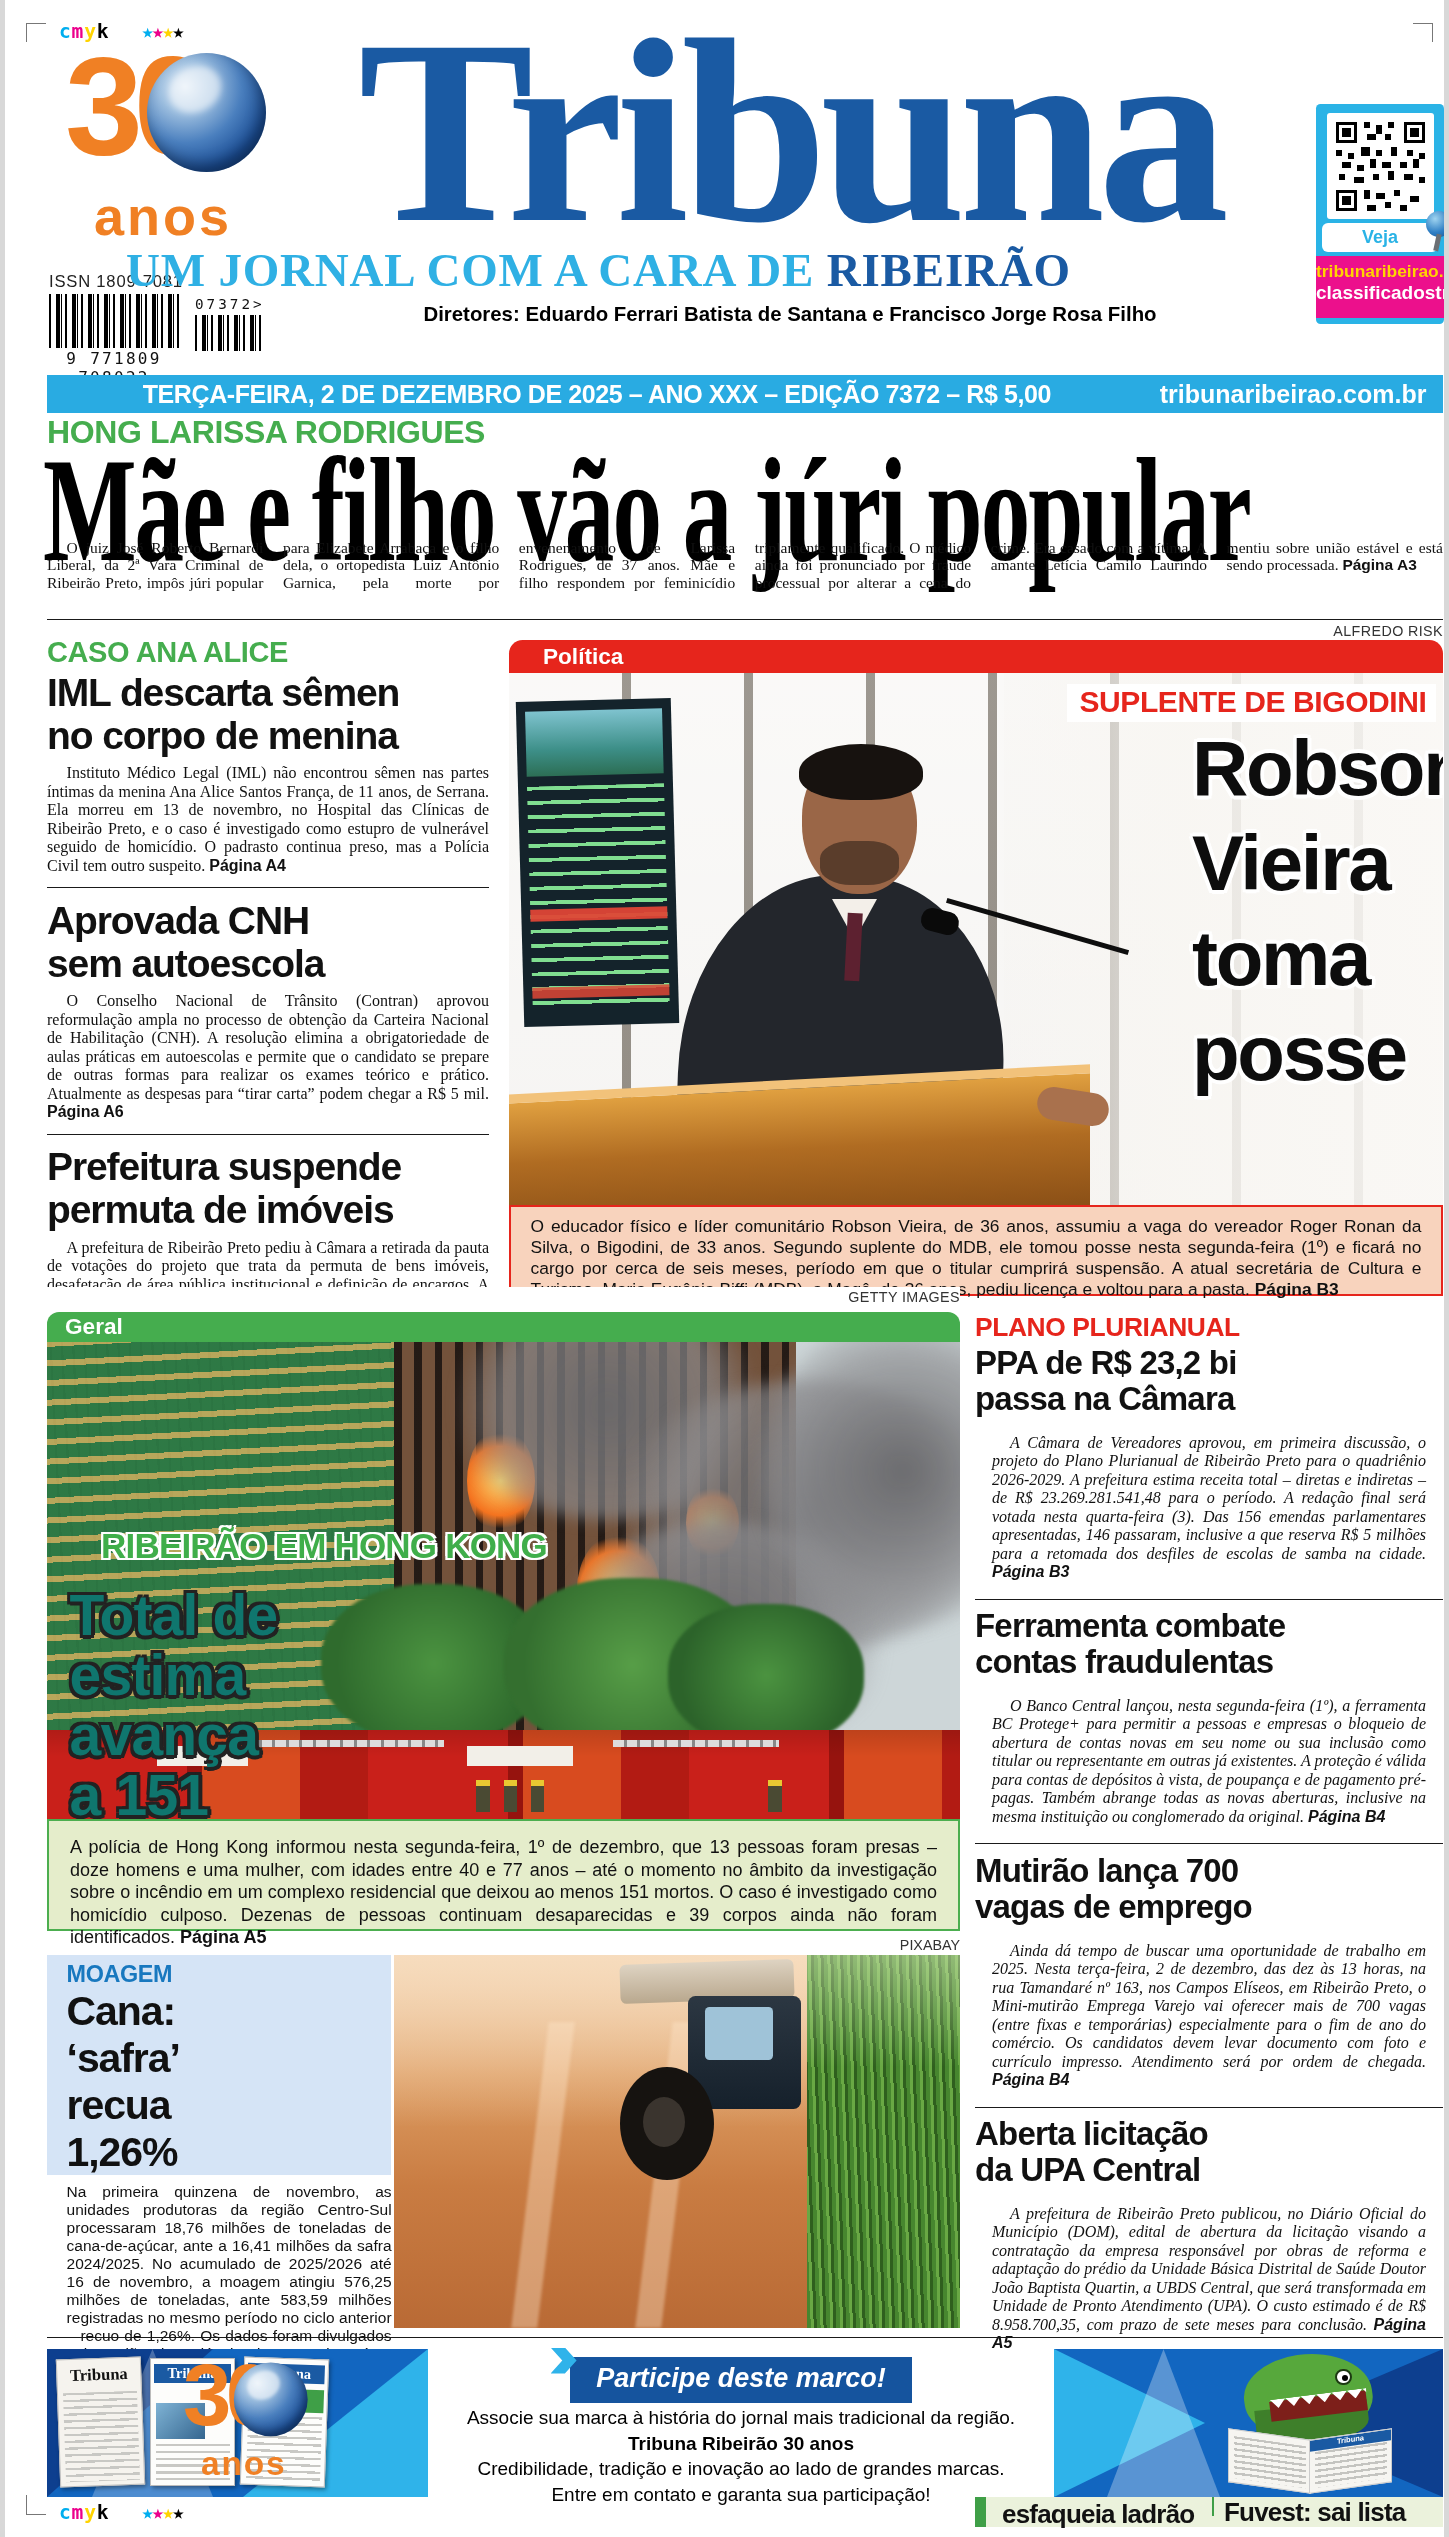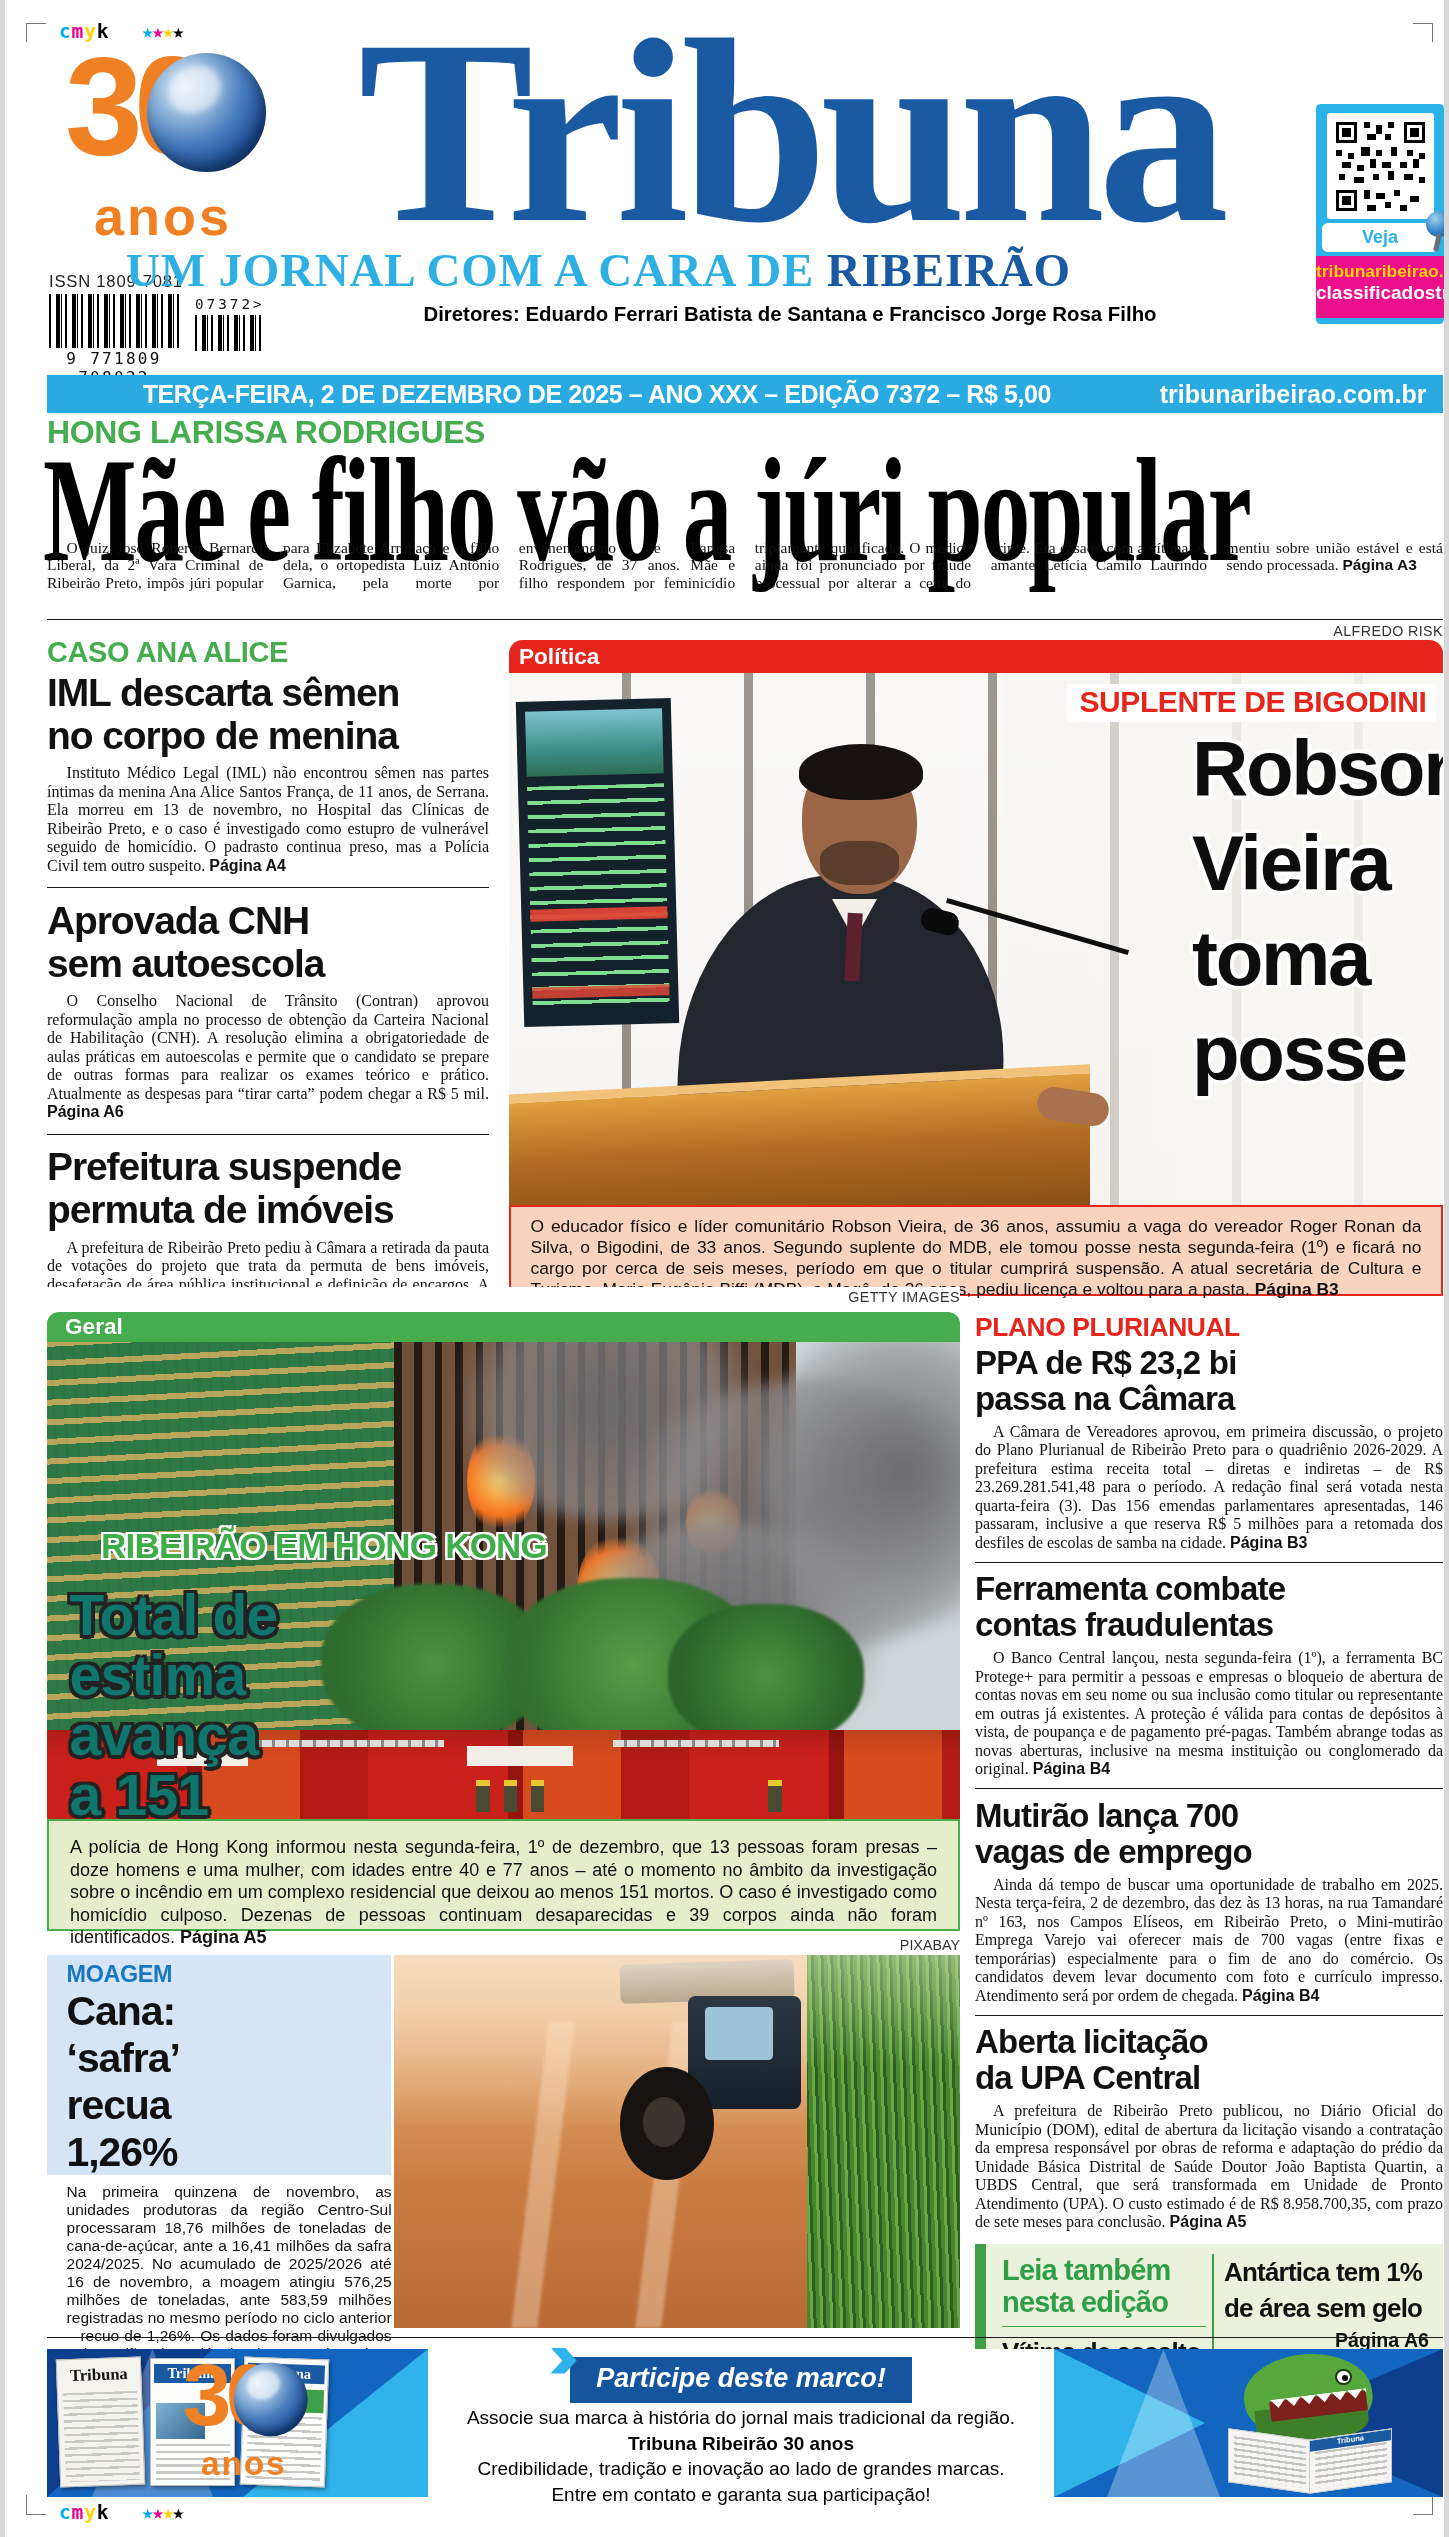--- a/index.html
+++ b/index.html
@@ -76,21 +76,21 @@
   .leftcol{position:absolute;left:42px;top:636px;width:442px;background:#fff;}
   .leftcol .kick{font-size:29px;margin:0 0 1.5px 0;}
   .leftcol h2{margin:1.5px 0 7.5px 0;font-size:39px;line-height:43px;letter-spacing:-1.1px;color:#111;}
   .leftcol p.body{margin:0;font-family:"Liberation Serif",serif;font-size:16px;line-height:18.5px;text-indent:19.6px;}
   .srule{border:0;border-top:1.5px solid #1a1a1a;margin:12px 0 10.6px 0;}
 
   
   .politics{position:absolute;left:504px;top:623px;width:934px;height:676px;}
   .credit{position:absolute;right:0;font-size:14.3px;color:#333;letter-spacing:0.4px;}
   .polbar{position:absolute;left:0;top:16.6px;width:100%;height:33px;background:#e6251c;border-radius:13.6px 13.6px 0 0;}
-  .polbar span{color:#fff;font-weight:700;font-size:22.6px;line-height:33px;margin-left:10px;}
+  .polbar span{color:#fff;font-weight:700;font-size:22.6px;line-height:33px;margin-left:34px;}
   .polphoto{position:absolute;left:0;top:50px;width:100%;height:532px;overflow:hidden;background:#d9d4cc;}
   .ph-slats{position:absolute;inset:0;background:
       repeating-linear-gradient(90deg,rgba(255,255,255,.8) 0 113px,rgba(96,90,82,.55) 113px 122px),
       linear-gradient(180deg,#e7e3dc,#cfc9c0);}
   .ph-right{position:absolute;right:0;top:0;width:47%;height:100%;background:linear-gradient(90deg,rgba(244,242,238,.2),rgba(248,246,242,.85) 40%,rgba(250,248,245,.9));}
   .voteboard{position:absolute;left:10.6px;top:27px;width:155px;height:325px;background:#14232b;transform:rotate(-1.5deg);overflow:hidden;}
   .vb-img{position:absolute;left:6%;top:3%;width:88%;height:20%;background:linear-gradient(180deg,#7fc3cf,#3d8f88 60%,#2c6e54);}
   .vb-rows{position:absolute;left:6%;top:26%;width:88%;height:70%;background:
       repeating-linear-gradient(180deg,rgba(134,232,150,.95) 0 3.8px,transparent 3.8px 14.3px);}
   .vb-red{position:absolute;left:6%;top:64%;width:88%;height:12px;background:rgba(222,70,54,.95);}
@@ -135,21 +135,21 @@
       text-shadow:-2.3px -2.3px 0 #fff,2.3px -2.3px 0 #fff,-2.3px 2.3px 0 #fff,2.3px 2.3px 0 #fff;}
   .hk-lines{position:absolute;left:22.6px;top:243px;font-weight:800;font-size:57px;line-height:60px;color:#0f766e;letter-spacing:-0.8px;
       text-shadow:-3px -3px 0 #222,3px -3px 0 #222,-3px 3px 0 #222,3px 3px 0 #222,0 3.8px 0 #222,3.8px 0 0 #222;}
   .hkcaption{position:absolute;left:0;top:532px;width:100%;height:112px;background:#e5edcb;border:2.3px solid #4cae4f;padding:15px 21px;}
   .hkcaption .cap{font-size:18px;line-height:22.6px;}
 
   
   .rightcol{position:absolute;left:970px;top:1312px;width:468px;background:#fff;}
   .rightcol .kick{font-size:26.4px;margin:0 0 1.5px 0;}
   .rightcol h2{margin:1.5px 0 6px 0;font-size:33px;line-height:36px;letter-spacing:-0.8px;color:#111;}
-  .rightcol p.body{margin:0;font-family:"Liberation Serif",serif;font-size:16px;line-height:18.5px;text-indent:18px;}
+  .rightcol p.body{margin:17px;font-family:"Liberation Serif",serif;font-size:16px;line-height:18.5px;text-indent:18px;font-style:italic;}
   .rrule{border:0;border-top:1.5px solid #1a1a1a;margin:9.8px 0 8.3px 0;}
 
   .leia{position:relative;margin-top:12px;width:100%;height:157px;background:#ebf2dc;}
   .leia-accent{position:absolute;left:0;top:0;width:10.6px;height:100%;background:#3f9f47;}
   .leia-left{position:absolute;left:27px;top:10.6px;width:204px;}
   .leia-right{position:absolute;left:249px;top:10.6px;width:205px;}
   .leia-div{position:absolute;left:237px;top:10.6px;width:1.5px;height:136px;background:#3f9f47;}
   .leia h3{margin:0;font-size:29px;line-height:32px;color:#2f9e48;letter-spacing:-0.8px;}
   .leia h4{margin:0;font-size:26px;line-height:36px;color:#111;letter-spacing:-0.8px;}
   .leia .lrule{border:0;border-top:1.5px solid #3f9f47;margin:7.5px 0;}

